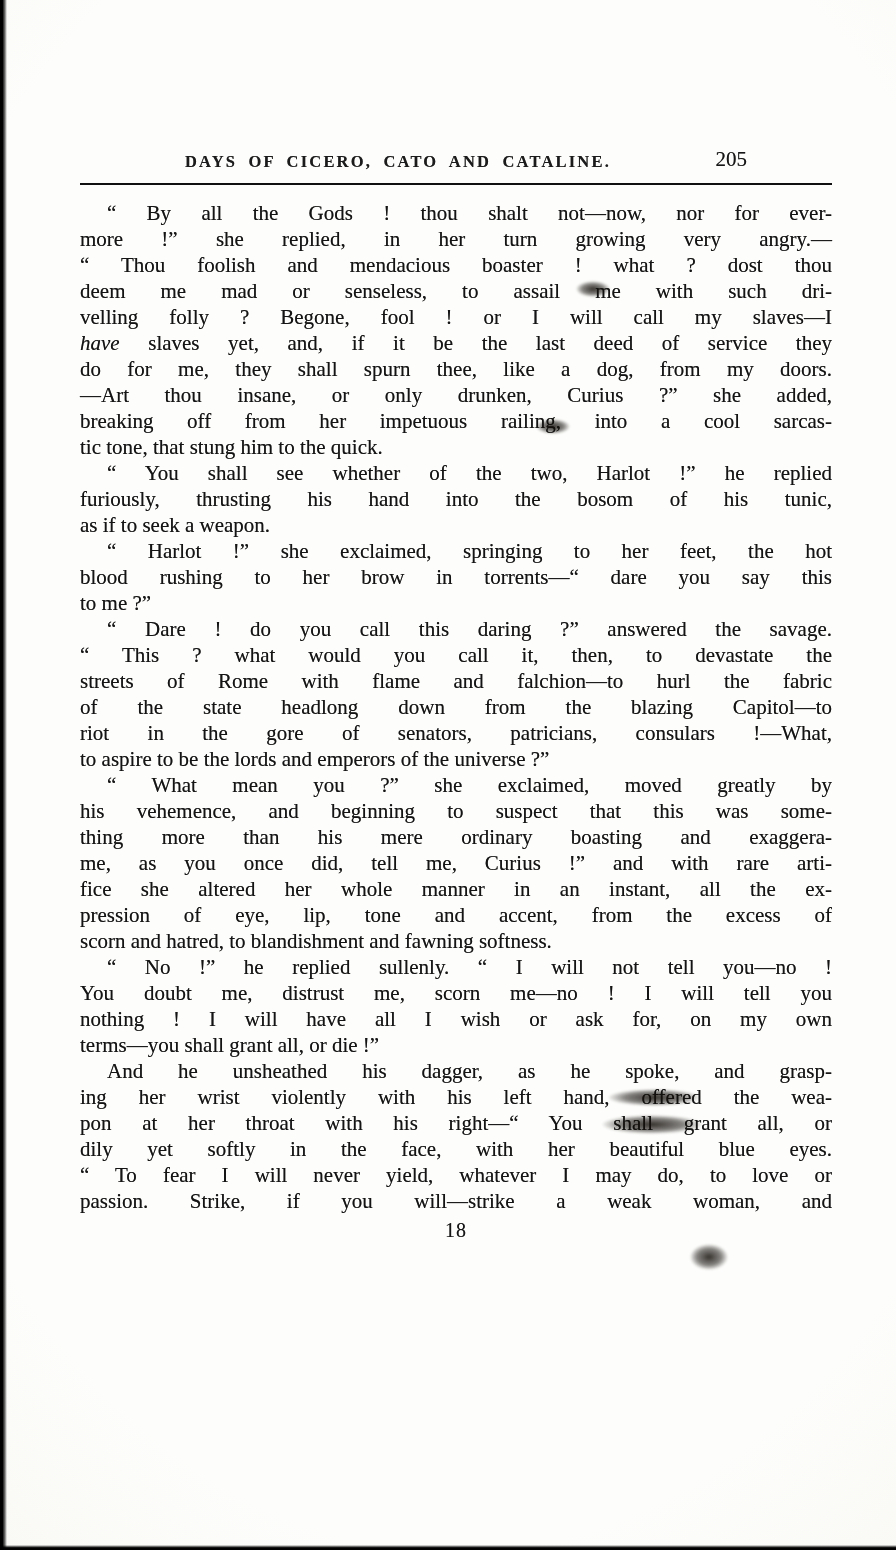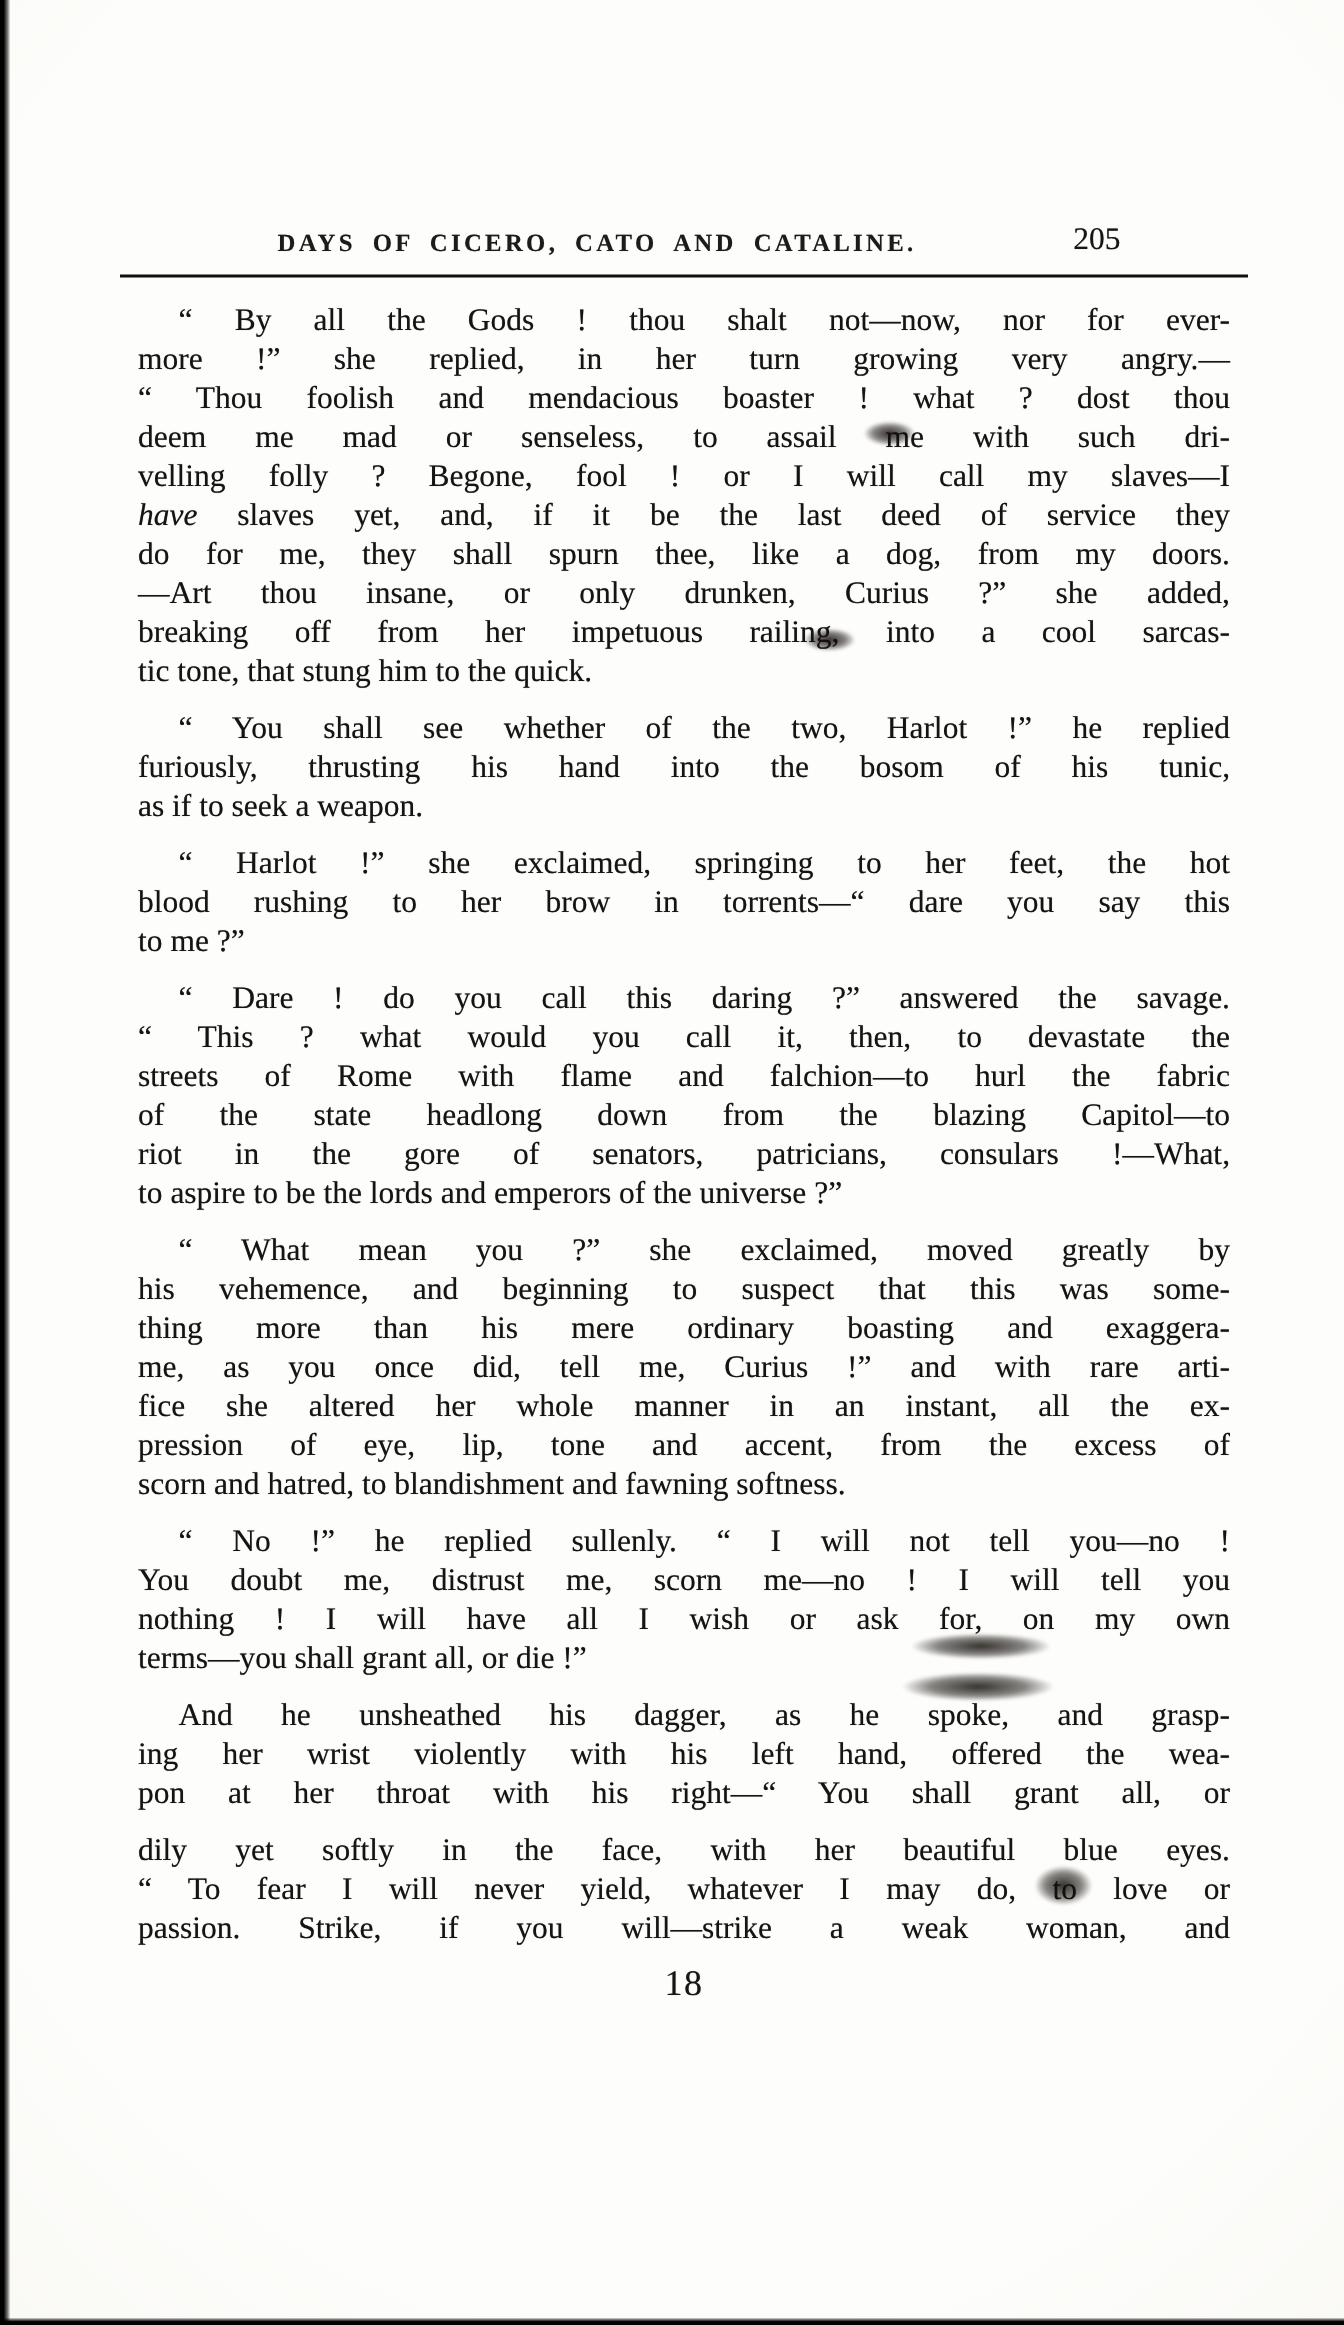--- a/index.html
+++ b/index.html
@@ -21,27 +21,27 @@
   .running-head{position:relative;height:26px;}
   .running-title{position:absolute;left:0;right:116px;top:2px;text-align:center;
     font-size:16.5px;letter-spacing:2.2px;word-spacing:5px;font-weight:bold;color:#1b1b1b;
     text-shadow:0 0 0.5px rgba(10,10,10,0.5);}
   .page-number{position:absolute;right:85px;top:-3px;font-size:21px;font-weight:normal;
     text-shadow:0 0 0.5px rgba(10,10,10,0.5);}
   .head-rule{margin-top:7px;border-top:2.5px solid #101010;height:0;}
 
   .text-block{margin-top:15px;font-size:21px;line-height:26px;color:#141414;
     text-shadow:0 0 0.5px rgba(10,10,10,0.55);}
-  .paragraph{margin:12px;}
+  .paragraph{margin:0;}
   .line{text-align:justify;text-align-last:justify;height:26px;}
   .line.first{text-indent:27px;}
   .line.lastline{text-align-last:left;}
   .line i{font-style:italic;}
 
-  .sig{margin-top:5px;text-align:center;font-size:24px;letter-spacing:1px;
+  .sig{margin-top:5px;text-align:center;font-size:20px;letter-spacing:1px;
     text-shadow:0 0 0.5px rgba(10,10,10,0.5);}
 
   .smudge{position:absolute;border-radius:50%;filter:blur(1px);pointer-events:none;
     background:radial-gradient(ellipse at center, rgba(18,14,10,0.85) 0%, rgba(18,14,10,0.5) 45%, rgba(18,14,10,0) 72%);}
 </style>
 </head>
 <body>
 
 <div class="page">
 

